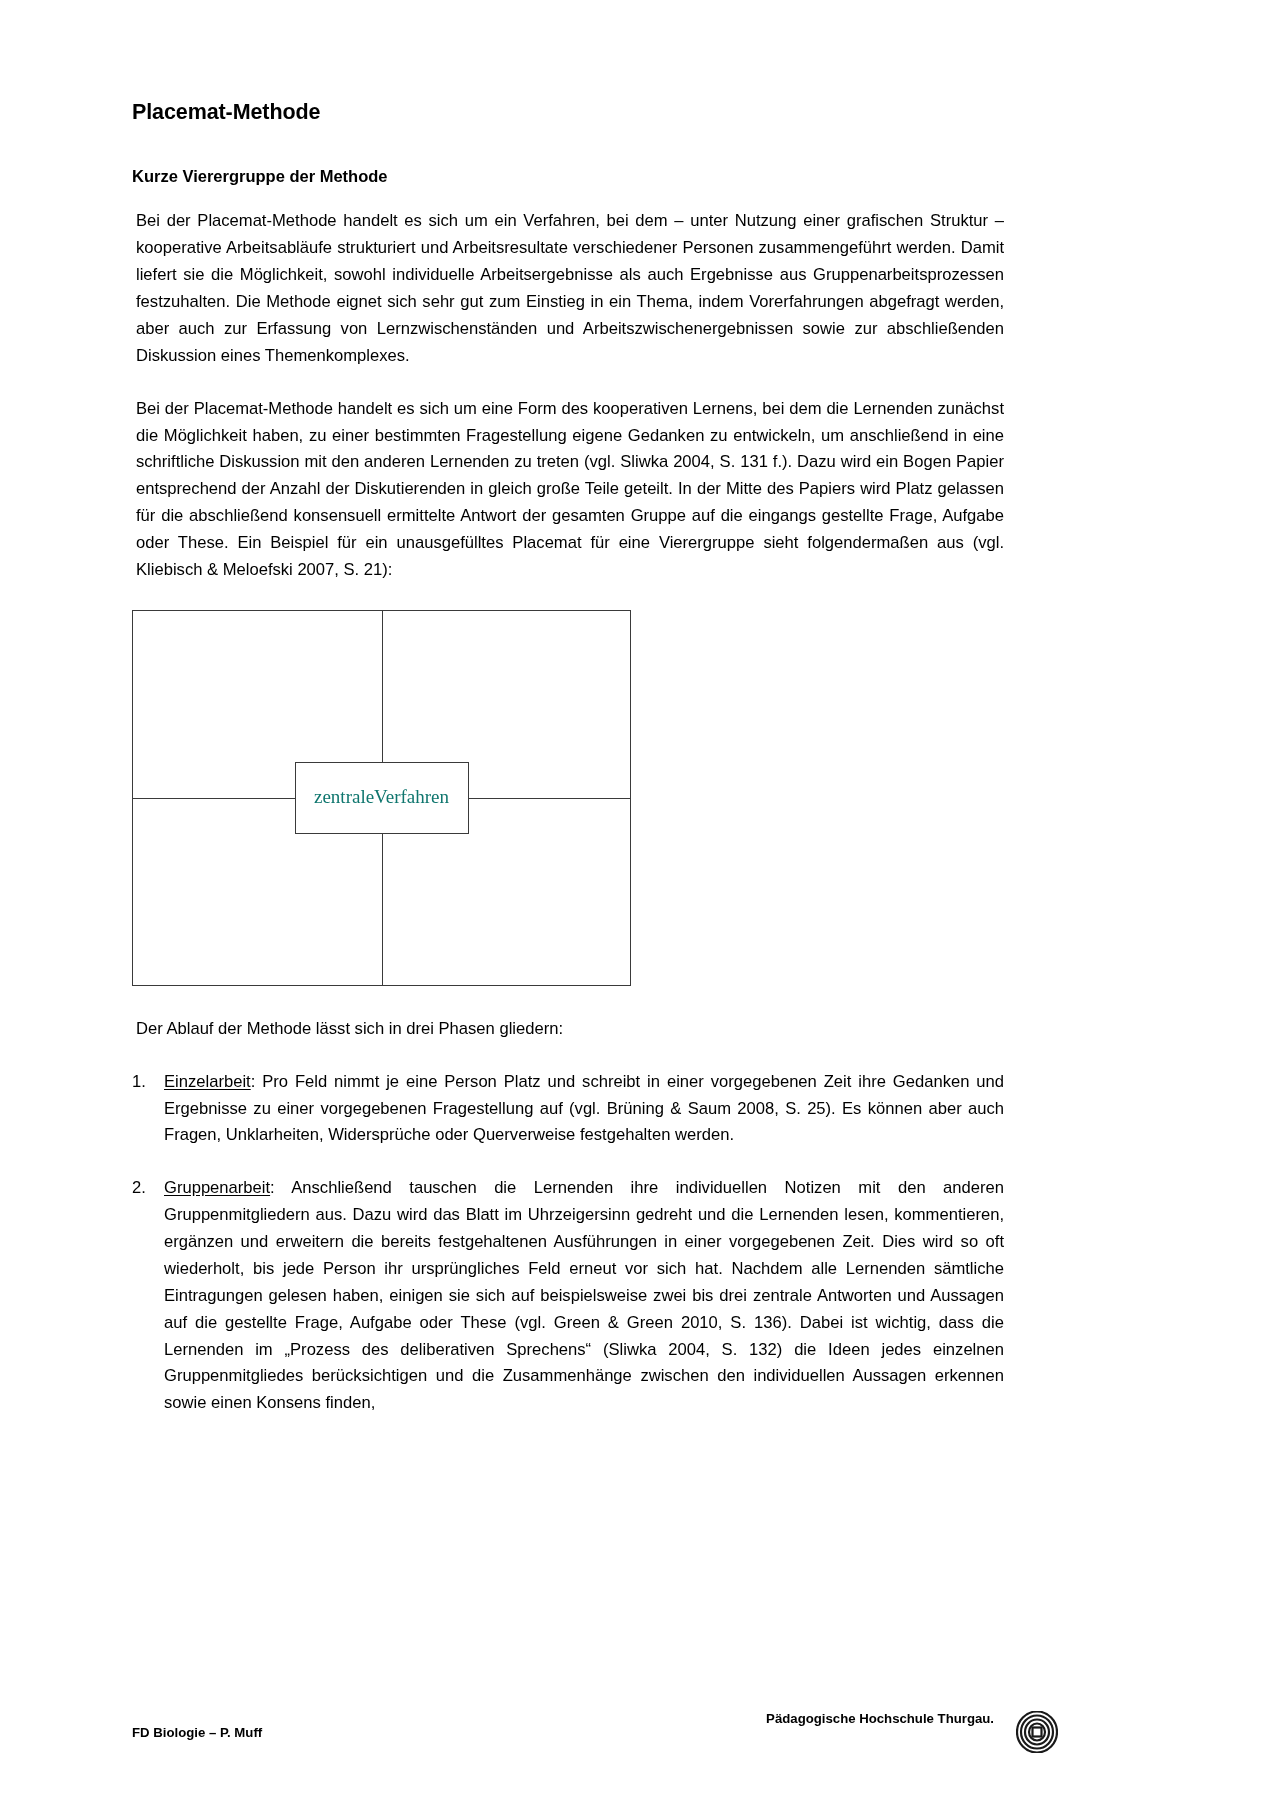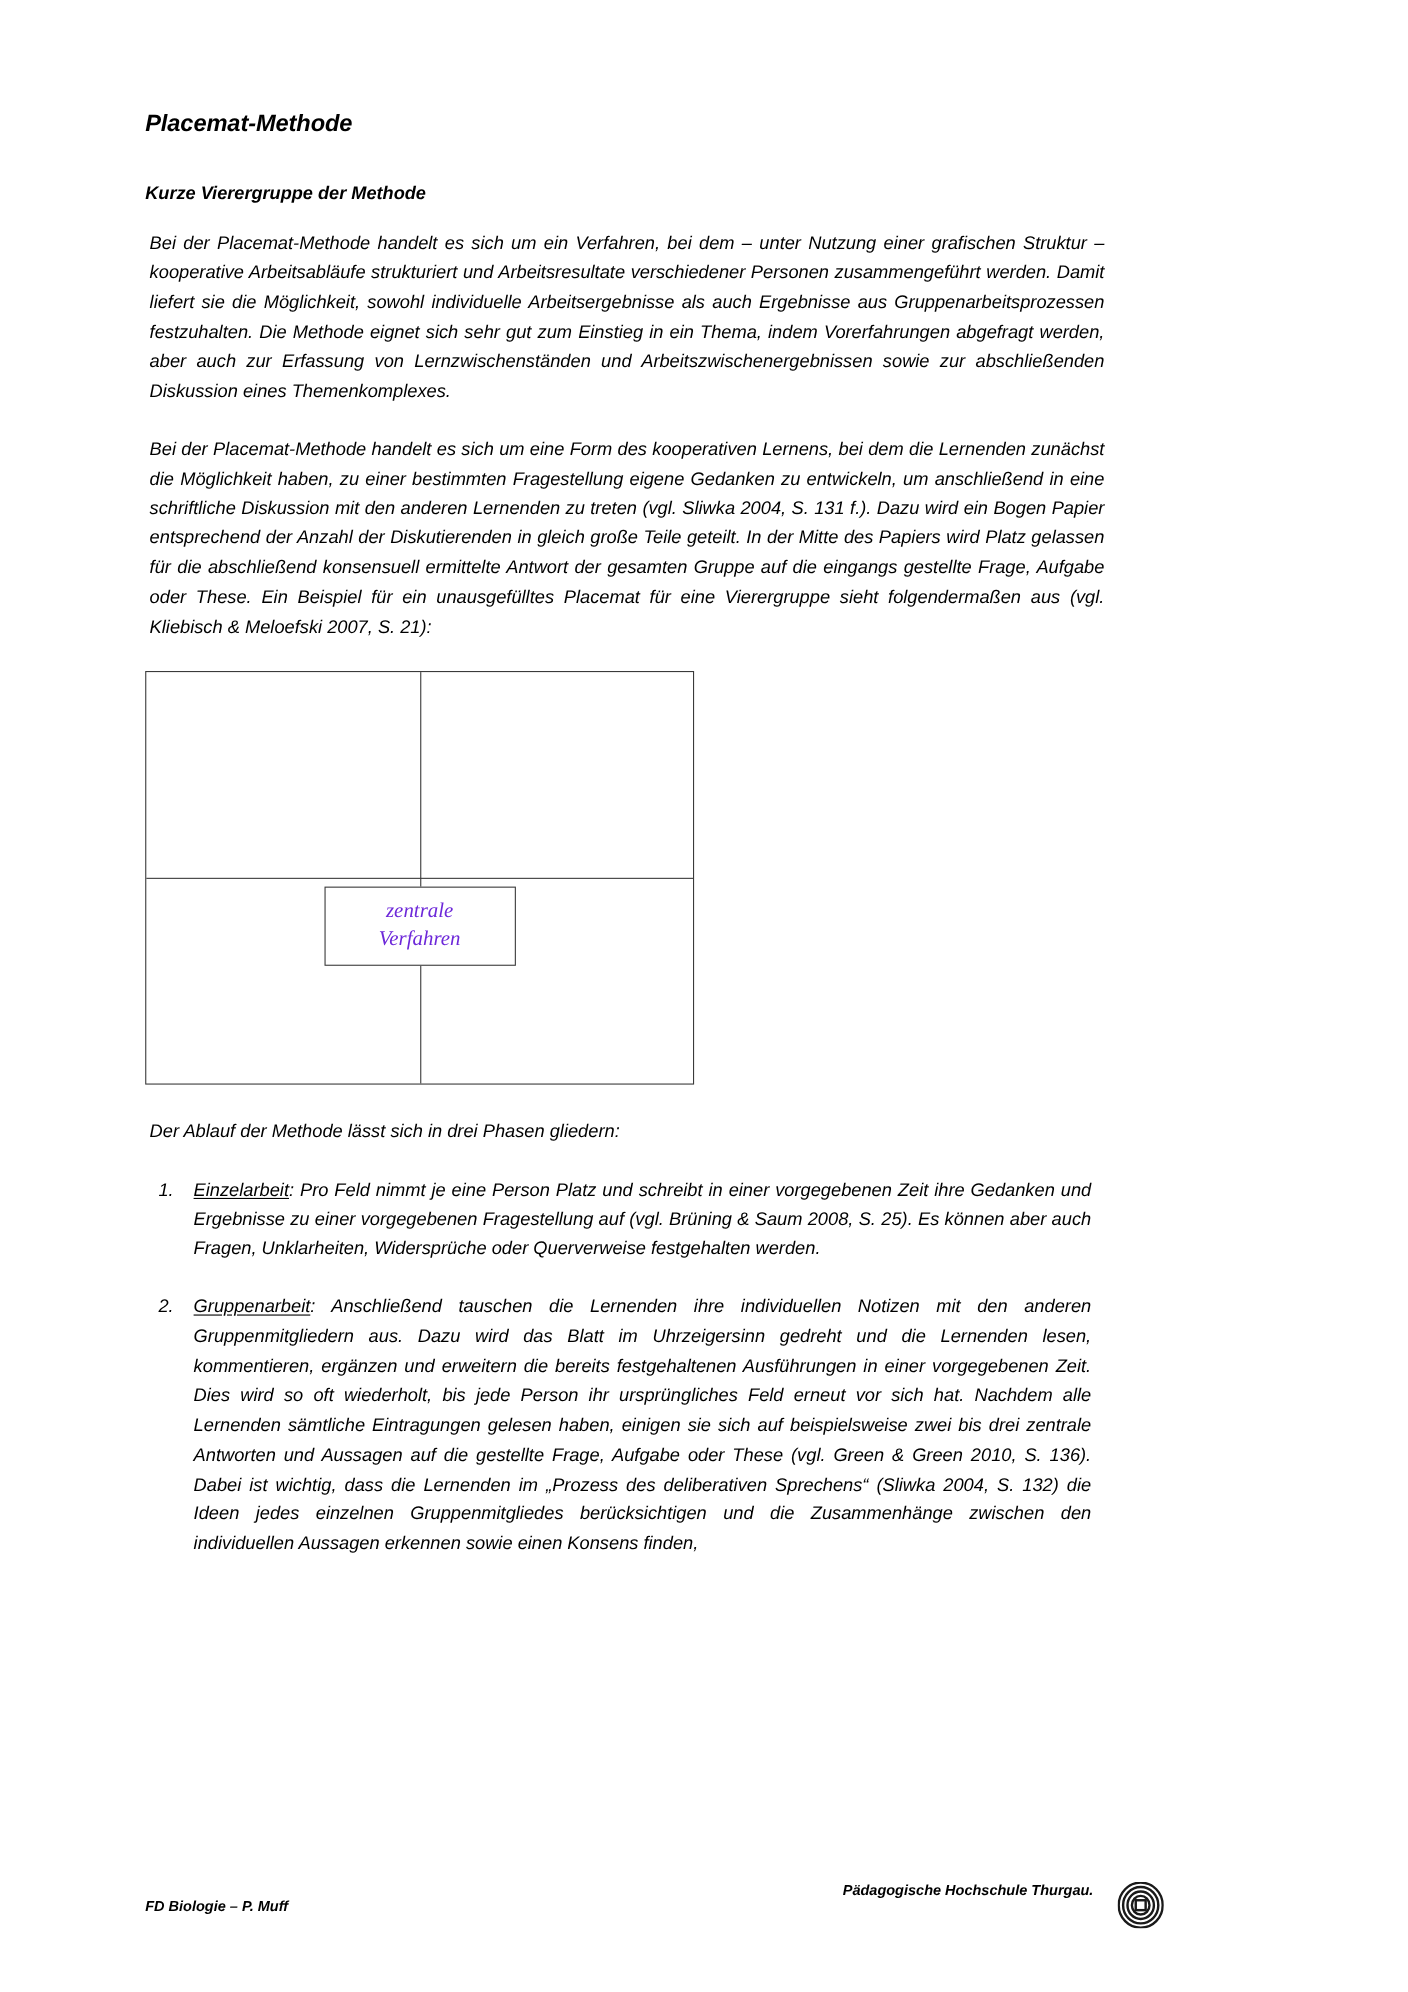--- a/index.html
+++ b/index.html
@@ -11,21 +11,20 @@
     font-family: "Liberation Sans", sans-serif;
     color: #000000;
   }
   .page {
     position: relative;
     width: 1180px;
     height: 1811px;
     background: #ffffff;
     box-sizing: border-box;
     overflow: hidden;
-    font-style: italic;
   }
   .content {
     position: absolute;
     left: 132px;
     top: 100px;
     width: 872px;
   }
   .doc-title {
     font-size: 21.5px;
     font-weight: bold;
@@ -81,34 +80,32 @@
   .pm-center {
     position: absolute;
     left: 50%;
     top: 50%;
     transform: translate(-50%, -50%);
     width: 174px;
     height: 72px;
     border: 1.2px solid #3a3a3a;
     background: #ffffff;
     display: flex;
-    flex-direction: column;
     align-items: center;
     justify-content: center;
     font-family: "Liberation Serif", serif;
     font-size: 19px;
     line-height: 1.3;
-    color: #6d28d9;
+    color: #0f766e;
     box-sizing: border-box;
     z-index: 3;
-    margin-top: 44px;
   }
   
   ol.phase-list {
-    margin: 12px;
+    margin: 0;
     padding: 0;
     list-style: none;
     counter-reset: phase;
   }
   ol.phase-list > li {
     position: relative;
     padding-left: 32px;
     margin-bottom: 26px;
     font-size: 16.6px;
     line-height: 1.62;

